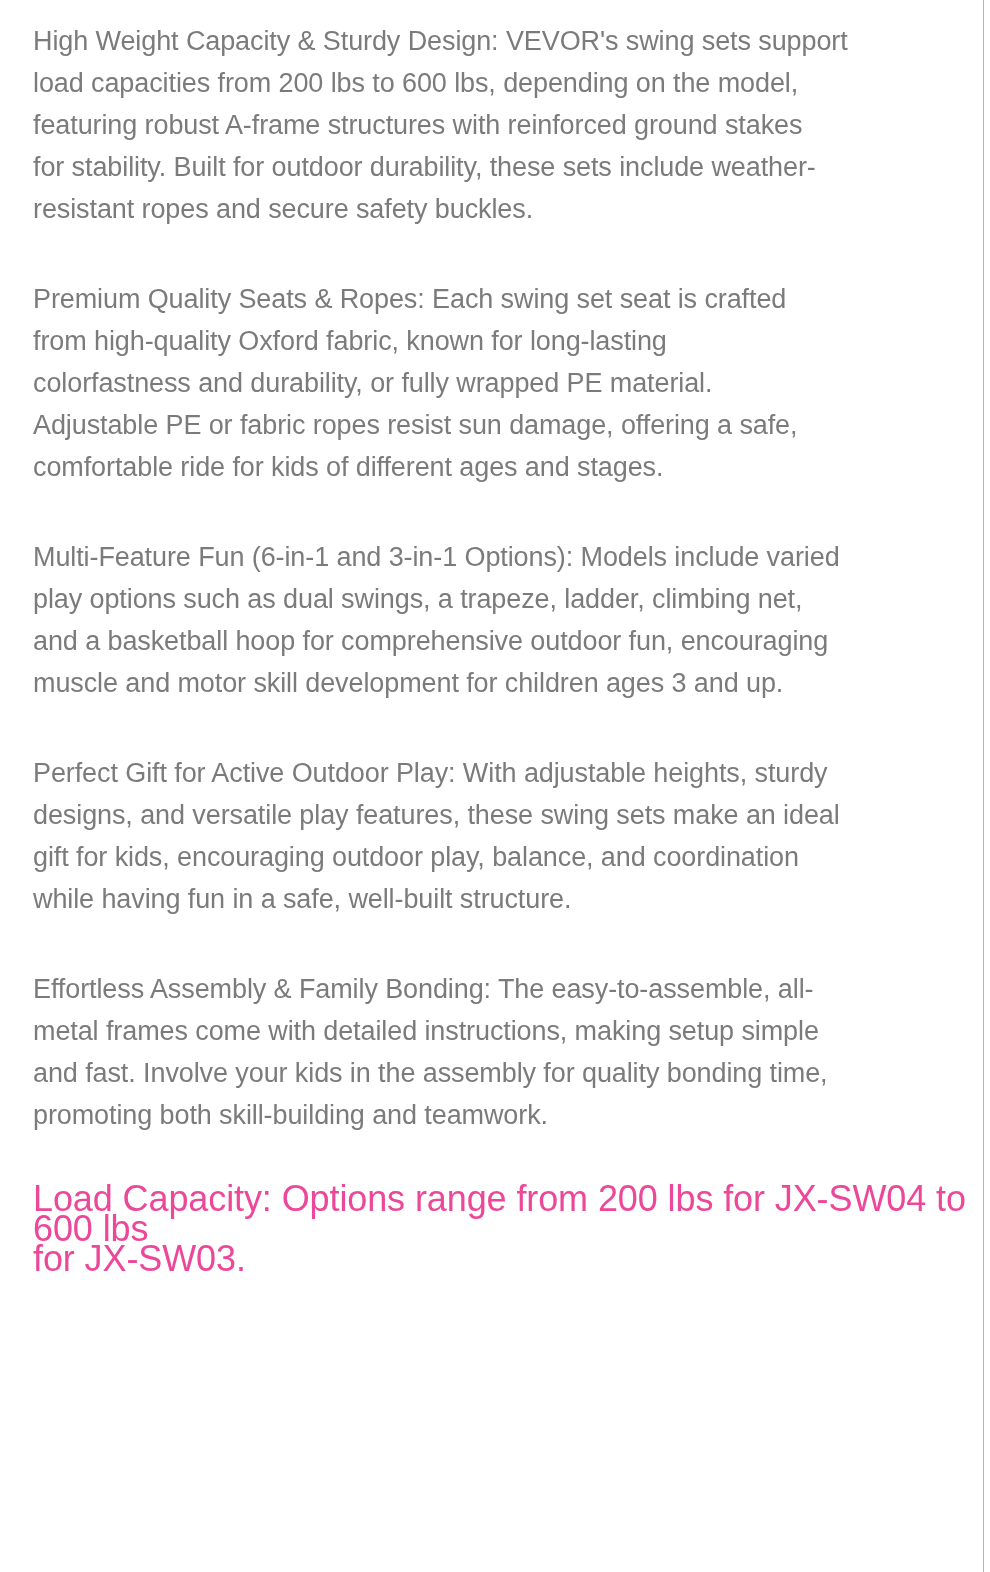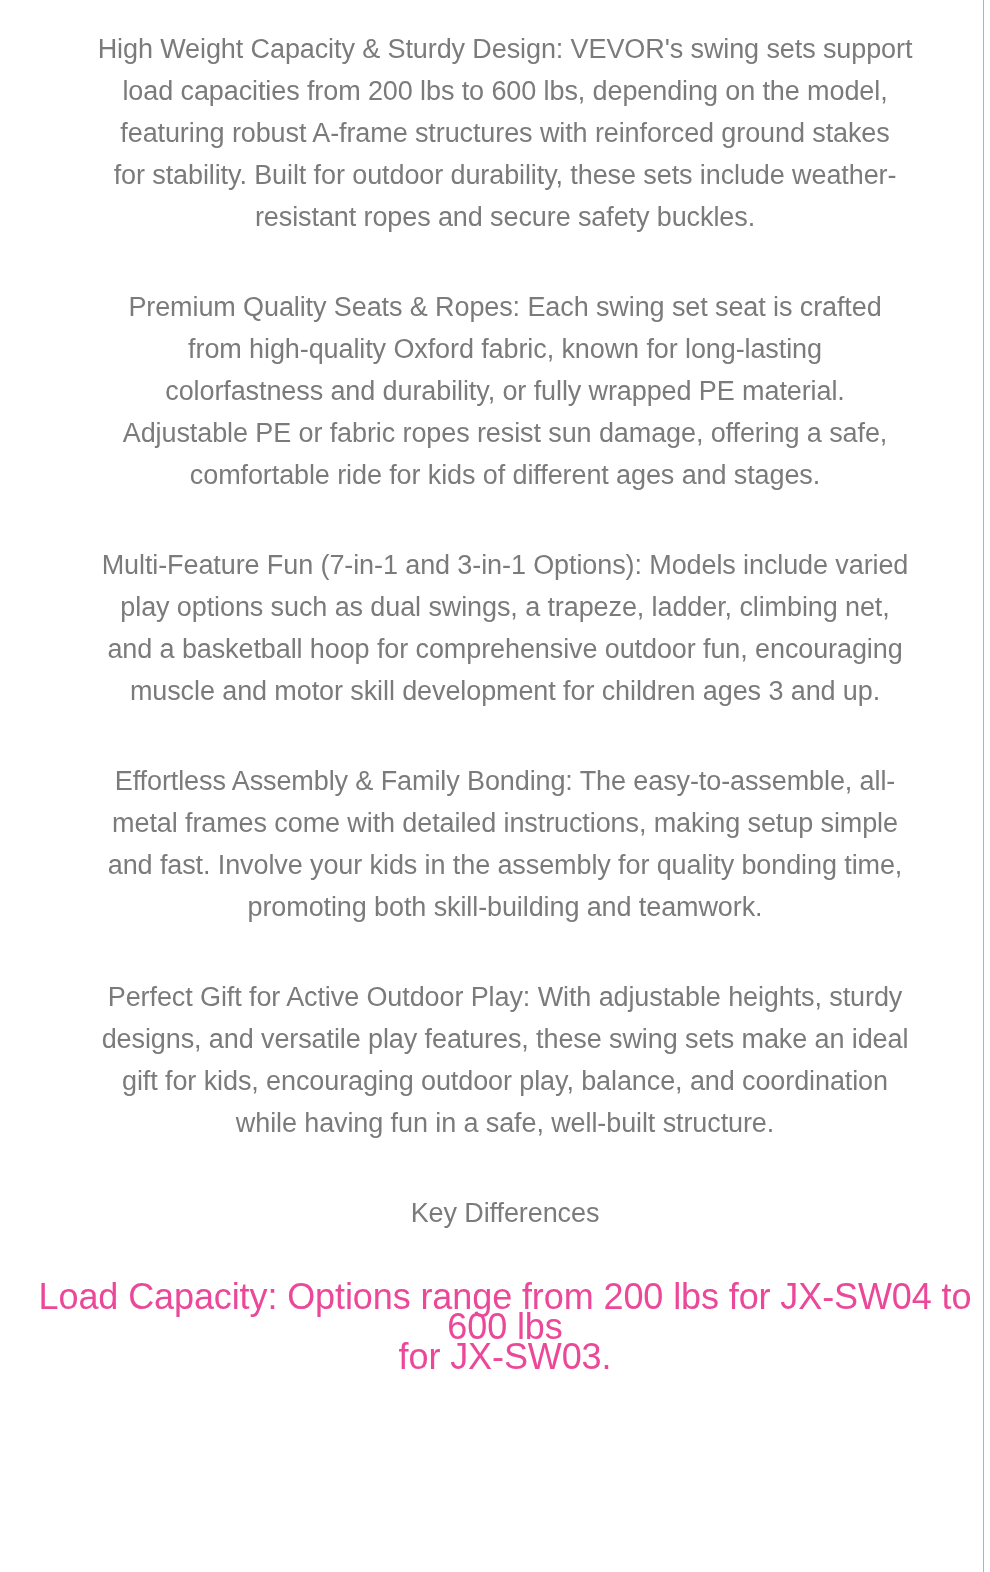--- a/index.html
+++ b/index.html
@@ -14,24 +14,23 @@
     overflow: hidden;
     font-family: "Liberation Sans", sans-serif;
   }
   .description-panel {
     position: absolute;
     top: 0;
     left: 0;
     width: 984px;
     height: 1572px;
     box-sizing: border-box;
-    padding: 28px 6px 0 33px;
+    padding: 20px 6px 0 33px;
     border-right: 1px solid #b3b3b3;
     background: #ffffff;
-    text-align: center;
   }
   .para {
     margin: 0 0 48px 0;
     font-size: 27px;
     line-height: 42px;
     letter-spacing: -0.1px;
     color: #7b7b7b;
     white-space: pre-line;
   }
   .heading {
@@ -61,35 +60,34 @@
 featuring robust A-frame structures with reinforced ground stakes
 for stability. Built for outdoor durability, these sets include weather-
 resistant ropes and secure safety buckles.</p>
 
   <p class="para">Premium Quality Seats &amp; Ropes: Each swing set seat is crafted
 from high-quality Oxford fabric, known for long-lasting
 colorfastness and durability, or fully wrapped PE material.
 Adjustable PE or fabric ropes resist sun damage, offering a safe,
 comfortable ride for kids of different ages and stages.</p>
 
-  <p class="para">Multi-Feature Fun (7-in-1 and 3-in-1 Options): Models include varied
+  <p class="para">Multi-Feature Fun (6-in-1 and 3-in-1 Options): Models include varied
 play options such as dual swings, a trapeze, ladder, climbing net,
 and a basketball hoop for comprehensive outdoor fun, encouraging
 muscle and motor skill development for children ages 3 and up.</p>
+
+  <p class="para">Perfect Gift for Active Outdoor Play: With adjustable heights, sturdy
+designs, and versatile play features, these swing sets make an ideal
+gift for kids, encouraging outdoor play, balance, and coordination
+while having fun in a safe, well-built structure.</p>
 
   <p class="para">Effortless Assembly &amp; Family Bonding: The easy-to-assemble, all-
 metal frames come with detailed instructions, making setup simple
 and fast. Involve your kids in the assembly for quality bonding time,
 promoting both skill-building and teamwork.</p>
 
-  <p class="para">Perfect Gift for Active Outdoor Play: With adjustable heights, sturdy
-designs, and versatile play features, these swing sets make an ideal
-gift for kids, encouraging outdoor play, balance, and coordination
-while having fun in a safe, well-built structure.</p>
-
-  <p class="heading">Key Differences</p>
 
   <p class="kd-item">Load Capacity: Options range from 200 lbs for JX-SW04 to 600 lbs
 for JX-SW03.</p>
 
 
 
 </div>
 
 </body></html>

